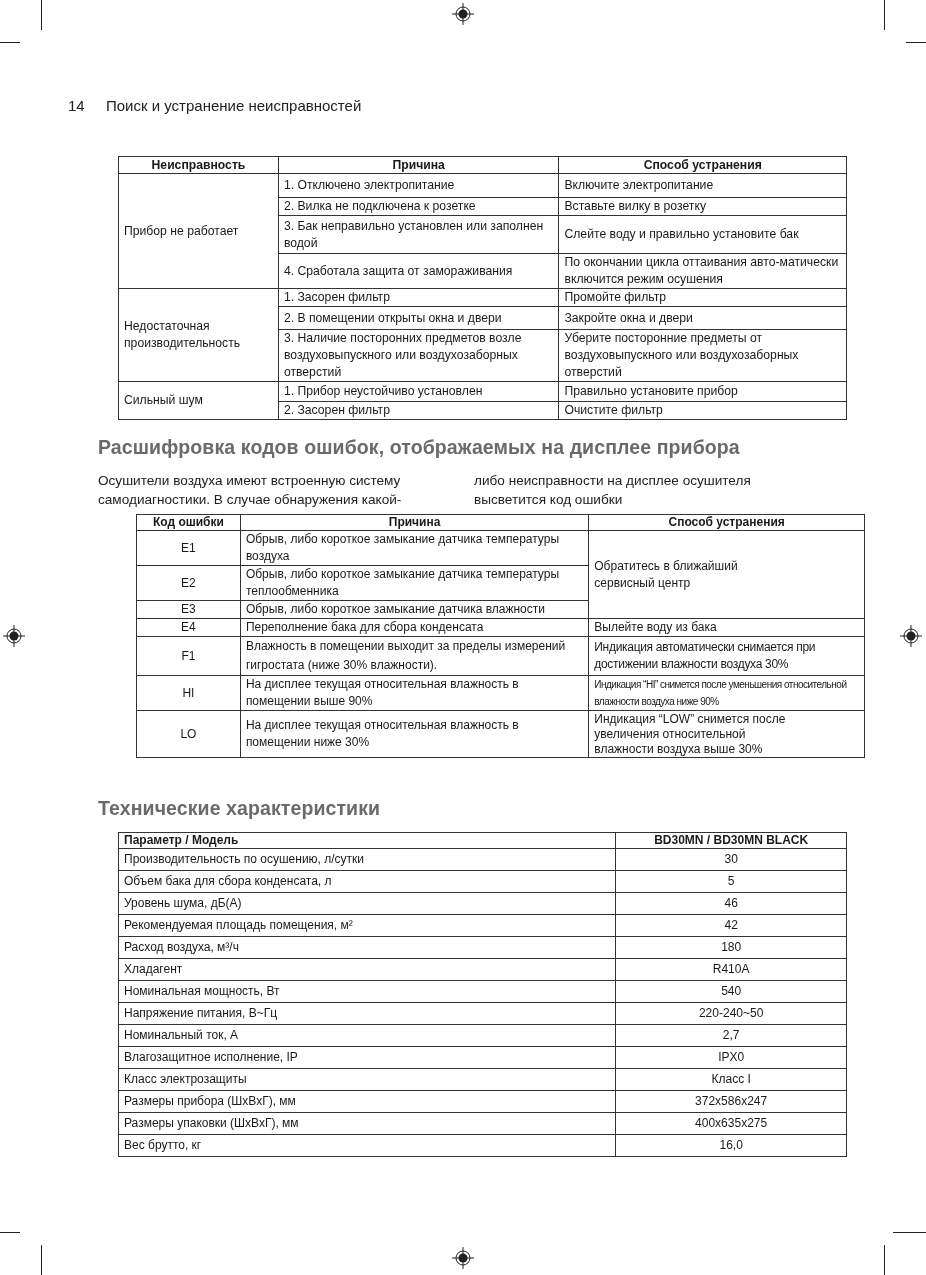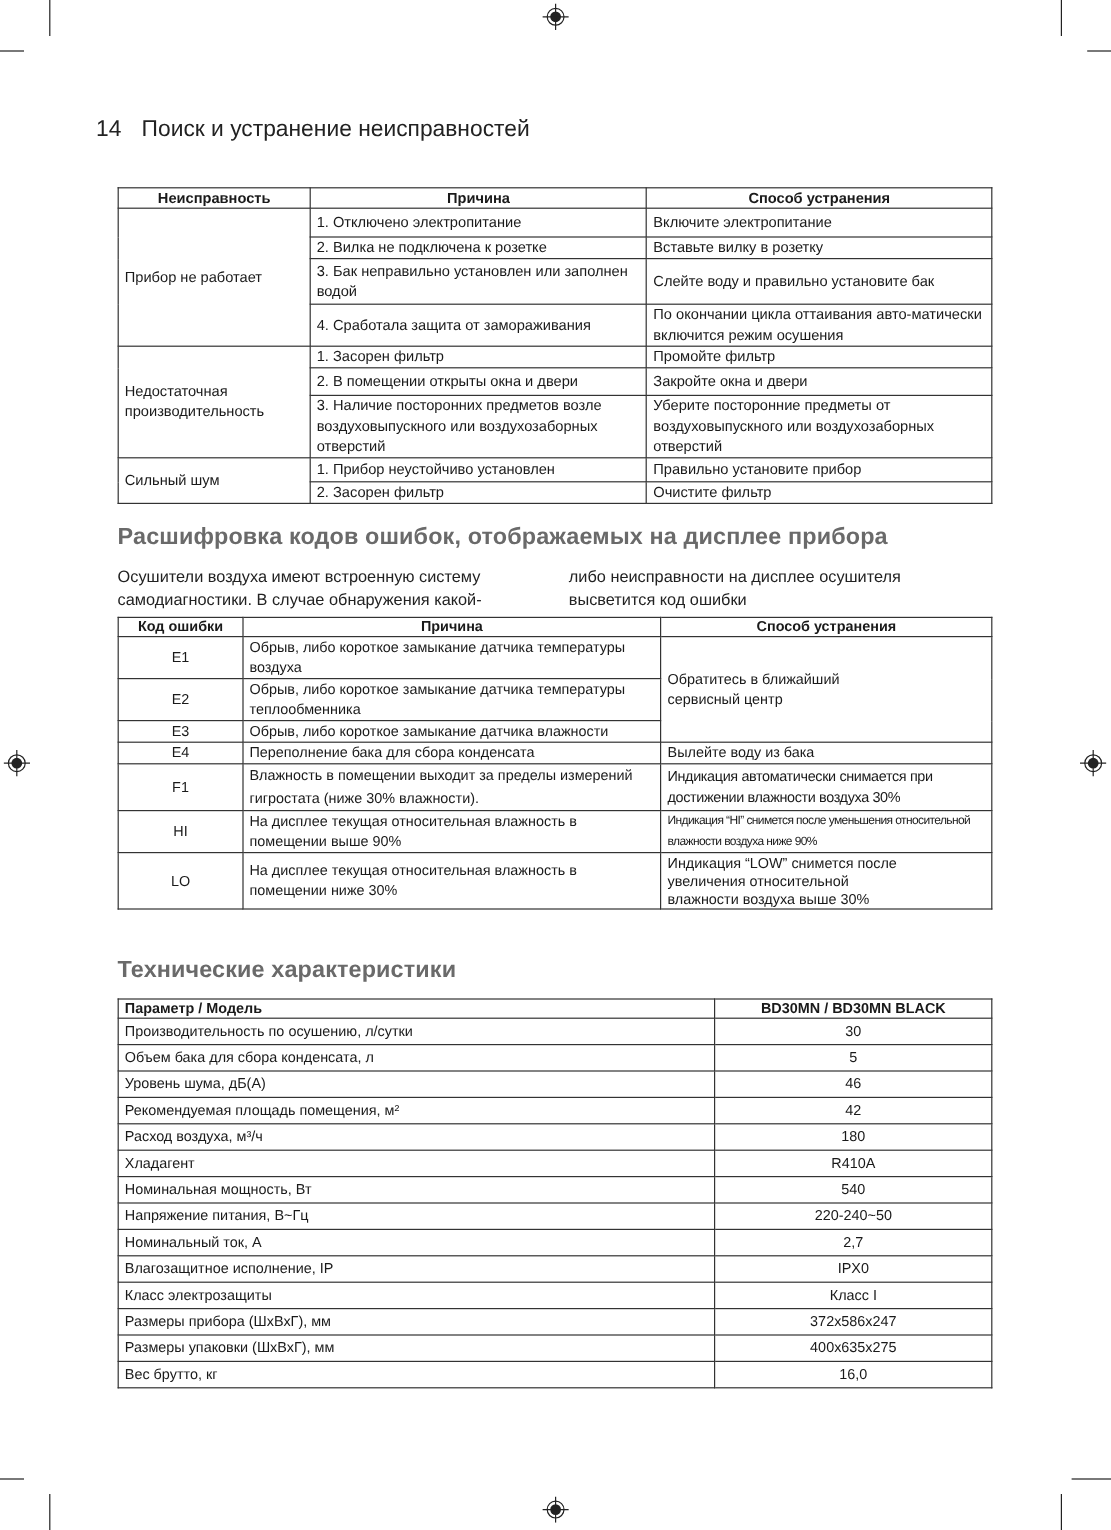--- a/index.html
+++ b/index.html
@@ -1,22 +1,22 @@
 <!DOCTYPE html>
 <html><head>
   <meta charset="utf-8">
   <style>
     html, body { margin: 0; padding: 0; background: #ffffff; }
     body { width: 926px; height: 1275px; position: relative; overflow: hidden;
       font-family: "Liberation Sans", sans-serif; color: #1a1a1a; }
     .crop { position: absolute; background: #222; }
     .reg { position: absolute; width: 22px; height: 22px; }
-    .page-header { position: absolute; left: 80px; top: 97px; font-size: 19px; color: #222; }
+    .page-header { position: absolute; left: 68px; top: 97px; font-size: 15px; color: #222; }
     .page-header .num { display: inline-block; width: 38px; }
-    table { border-collapse: collapse; position: absolute; font-size: 12.2px; color: #1a1a1a; }
+    table { border-collapse: collapse; position: absolute; font-size: 12.2px; color: #1a1a1a; margin-left: 20px; }
     td, th { border: 1px solid #333; padding: 0 5px; vertical-align: middle; line-height: 17px; text-align: left; font-weight: normal; }
     th { font-weight: bold; text-align: center; line-height: 15px; }
     .center { text-align: center; }
     .h2 { position: absolute; left: 98px; font-size: 19.5px; font-weight: bold; color: #6a6a6a; letter-spacing: 0.1px; }
     .intro { position: absolute; top: 471px; font-size: 13.6px; line-height: 19px; color: #222; }
   </style>
 </head>
 <body>
 
 <div class="crop" style="left:41px;top:0;width:1px;height:30px;"></div>
@@ -108,21 +108,21 @@
     <td>2. Засорен фильтр</td>
     <td>Очистите фильтр</td>
   </tr>
 </tbody>
   </table>
 
 <div class="h2" style="top:436px;">Расшифровка кодов ошибок, отображаемых на дисплее прибора</div>
 <div class="intro" style="left:98px;width:350px;">Осушители воздуха имеют встроенную систему самодиагностики. В случае обнаружения какой-</div>
 <div class="intro" style="left:474px;width:330px;">либо неисправности на дисплее осушителя высветится код ошибки</div>
 
-<table style="left:98px;top:514px;width:729px;font-size:12px;">
+<table style="left:116px;top:514px;width:729px;font-size:12px;">
   <colgroup>
       <col style="width:104px">
       <col style="width:349px">
       <col style="width:276px">
     </colgroup>
   <tbody>
       <tr style="height:16px">
     <th>Код ошибки</th>
     <th>Причина</th>
     <th>Способ устранения</th>

